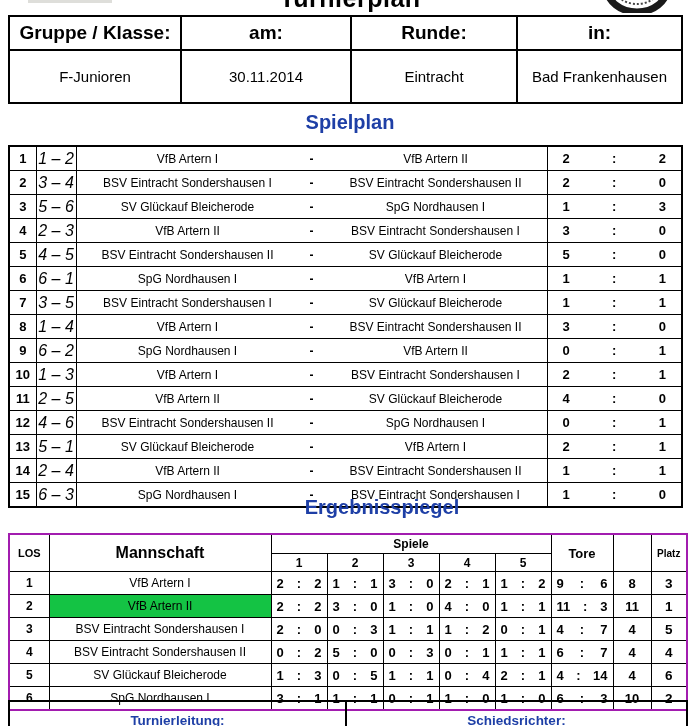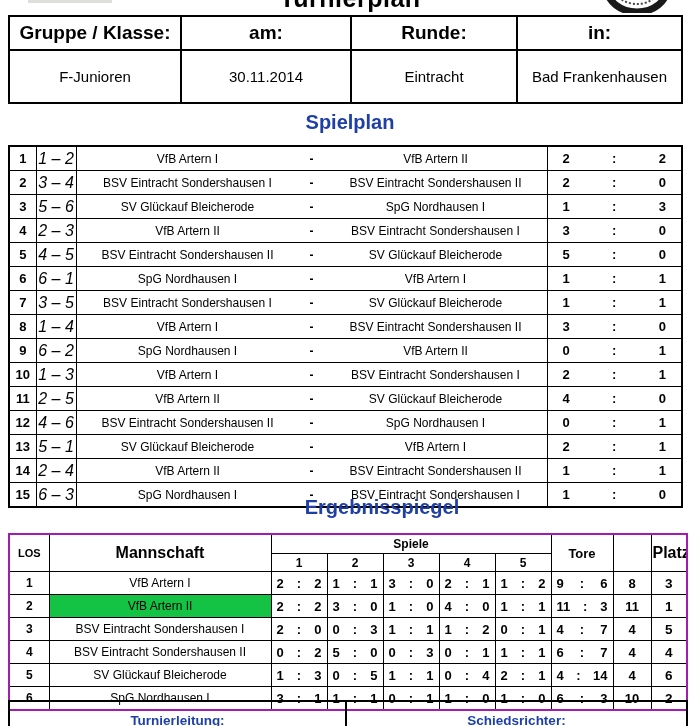--- a/index.html
+++ b/index.html
@@ -42,21 +42,21 @@
   
   .erg{position:absolute;top:533px;left:8px;width:678px;border:2px solid #a21caf;}
   .erg th,.erg td{border:1px solid #000;text-align:center;vertical-align:middle;}
   .erg thead th{font-weight:bold;}
   .h-los{font-size:11px;}
   .h-mann{font-size:16px;margin-left:24px;}
   .h-spiele{font-size:12px;height:16px;}
   .h-num{font-size:12px;height:15px;}
   .h-tore{font-size:13px;}
   .h-punkte{font-size:12px;padding-left:41px;}
-  .h-platz{font-size:16px;border-radius:8px;}
+  .h-platz{font-size:10px;border-radius:8px;}
   .erg td{height:20px;}
   .d-los{font-weight:bold;font-size:12px;}
   .d-team{font-size:12px;}
   .d-team.hl{background:#14c344;}
   .pair-flex{display:flex;align-items:center;justify-content:space-between;padding:0 4px;
              font-weight:bold;font-size:13px;}
   .d-punkte{font-weight:bold;font-size:13px;}
   .d-platz{font-weight:bold;font-size:13.5px;}
 
   

